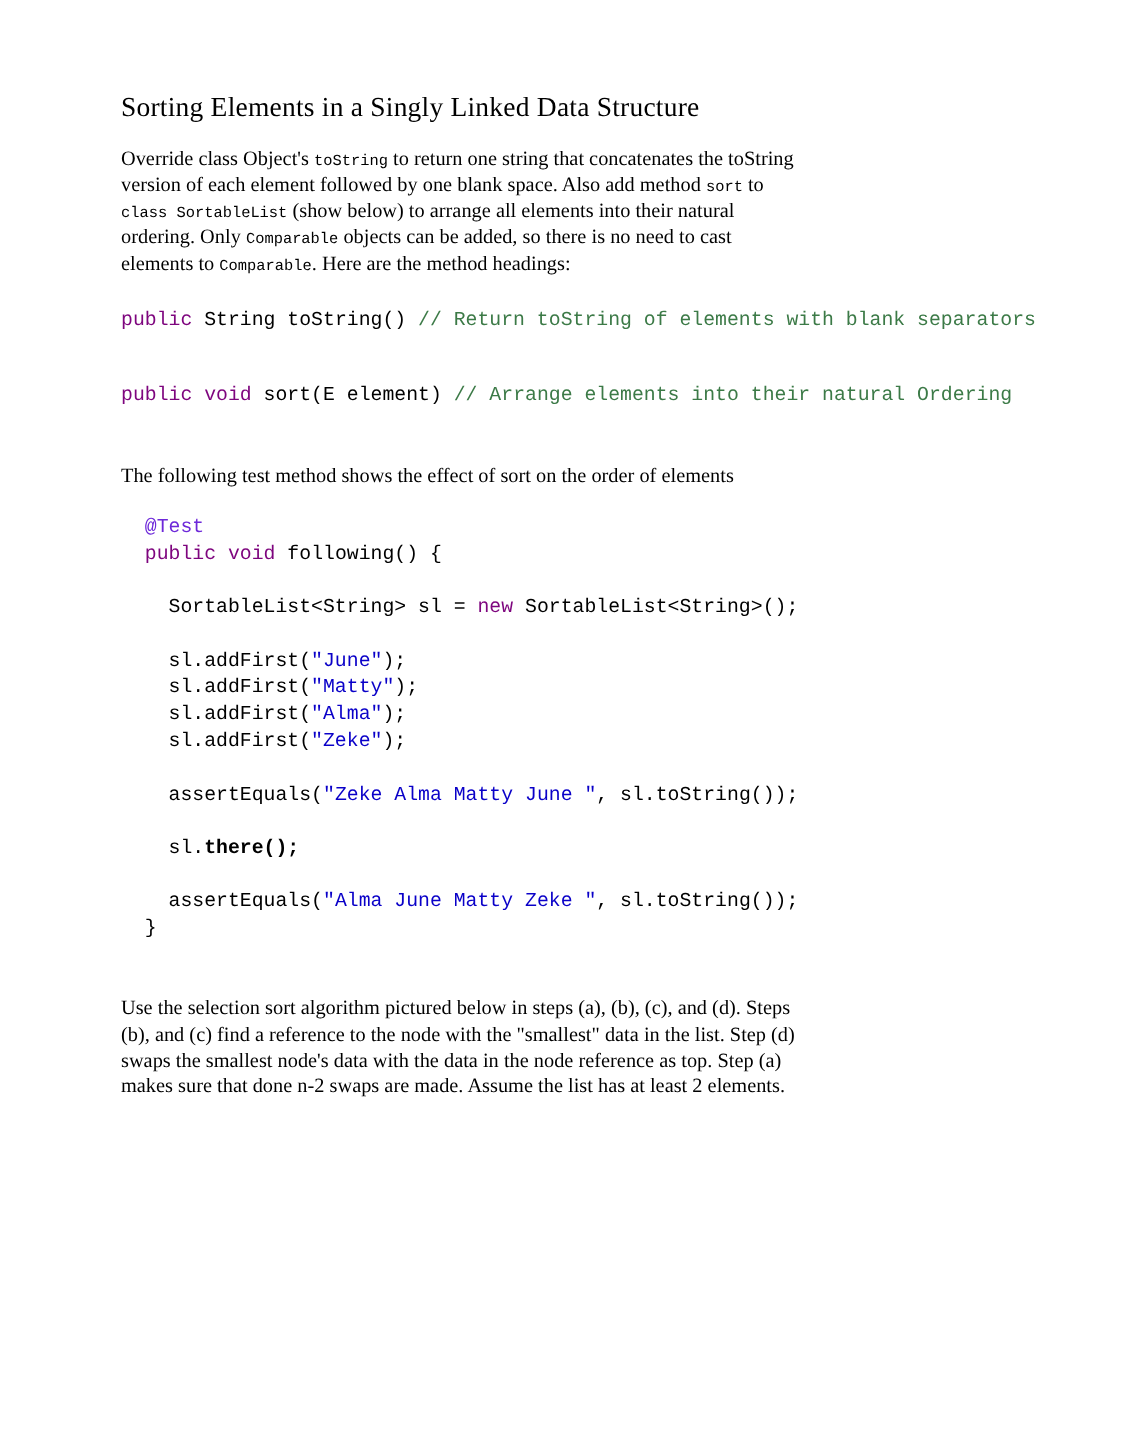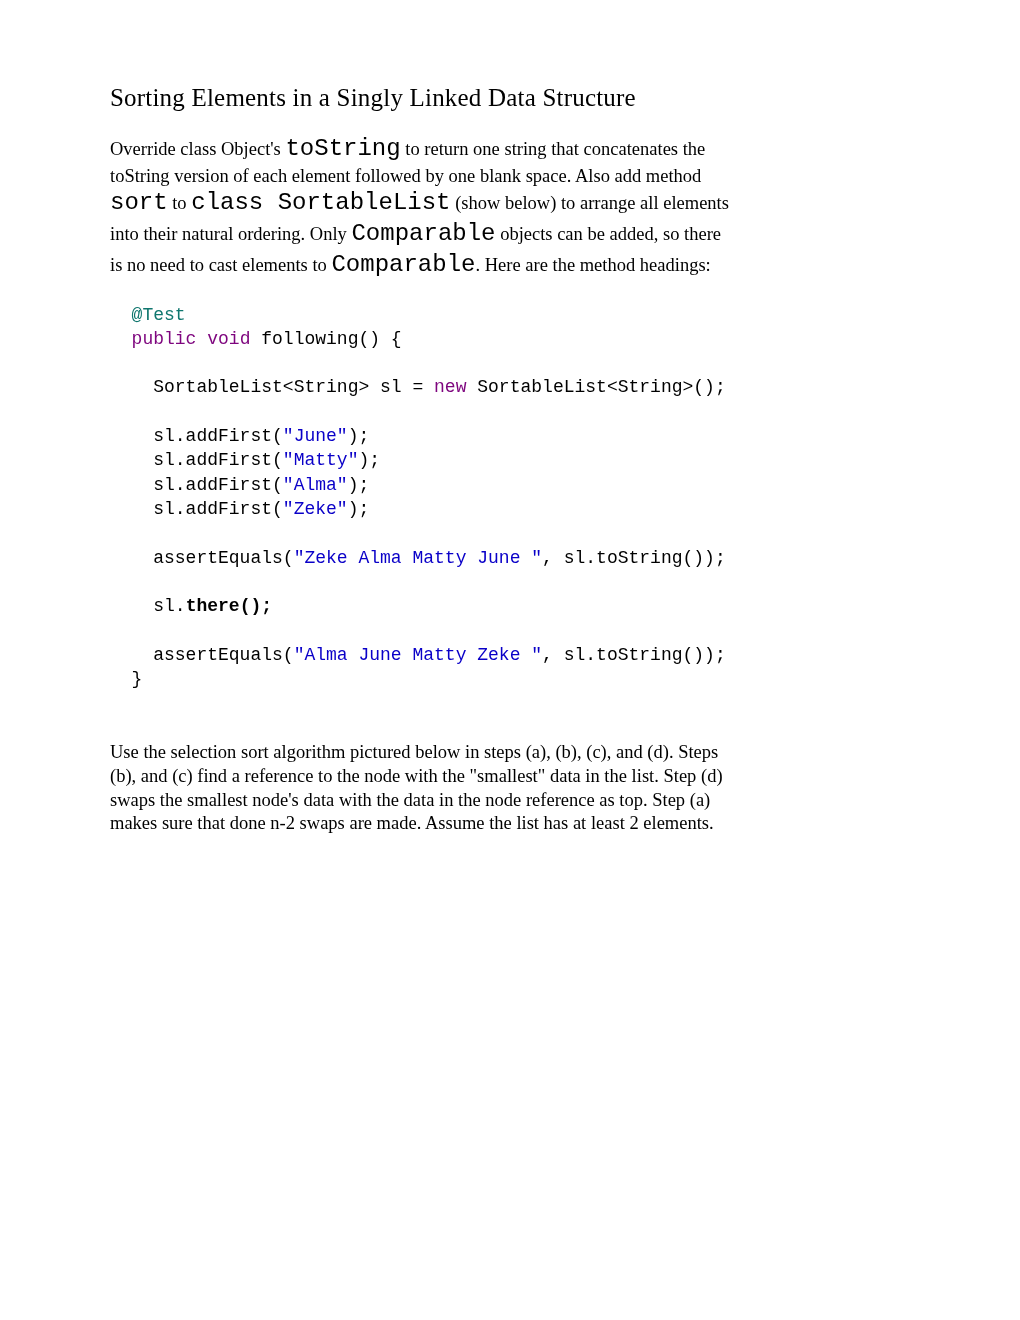--- a/index.html
+++ b/index.html
@@ -23,54 +23,58 @@
     letter-spacing: 0.2px;
   }
   p.body {
     font-size: 18.5px;
     line-height: 1.28;
     margin: 0 0 22px 0;
     text-align: left;
   }
   .mono {
     font-family: "Courier New", Courier, monospace;
-    font-size: 24px;
+    font-size: 14px;
   }
   pre.code {
     font-family: "Courier New", Courier, monospace;
     font-size: 18px;
     line-height: 1.9;
     margin: 20px 0 45px 0;
     white-space: pre;
   }
   pre.code2 {
     font-family: "Courier New", Courier, monospace;
     font-size: 18px;
     line-height: 1.35;
     margin: 14px 0 50px 0;
     white-space: pre;
   }
   .kw   { color: #7e057e; }  
-  .ann  { color: #0f766e; }  
+  .ann  { color: #6d28d9; }  
   .com  { color: #3c7a47; }  
   .str  { color: #0a00c8; }  
   .bold { font-weight: 700; }
 </style>
 </head>
 <body>
 
 <div class="page">
 
   <h1 class="title">Sorting Elements in a Singly Linked Data Structure</h1>
 
   <p class="body">
     <span>Override class Object's </span><span class="mono">toString</span><span> to return one string that concatenates the toString version of each element followed by one blank space.  Also add method </span><span class="mono">sort</span><span> to </span><span class="mono">class SortableList</span><span> (show below) to arrange all elements into their natural ordering. Only </span><span class="mono">Comparable</span><span> objects can be added, so there is no need to cast elements to </span><span class="mono">Comparable</span><span>. Here are the method headings:</span>
   </p>
 
+  <pre class="code"><span class="kw">public</span><span> String toString() </span><span class="com">// Return toString of elements with blank separators</span>
 
+<span class="kw">public void</span><span> sort(E element) </span><span class="com">// Arrange elements into their natural Ordering</span></pre>
+
+  <p class="body">The following test method shows the effect of sort on the order of elements</p>
 
   <pre class="code2"><span>  </span><span class="ann">@Test</span>
 <span>  </span><span class="kw">public void</span><span> following() {</span>
 
 <span>    SortableList&lt;String&gt; sl = </span><span class="kw">new</span><span> SortableList&lt;String&gt;();</span>
 
 <span>    sl.addFirst(</span><span class="str">"June"</span><span>);</span>
 <span>    sl.addFirst(</span><span class="str">"Matty"</span><span>);</span>
 <span>    sl.addFirst(</span><span class="str">"Alma"</span><span>);</span>
 <span>    sl.addFirst(</span><span class="str">"Zeke"</span><span>);</span>

